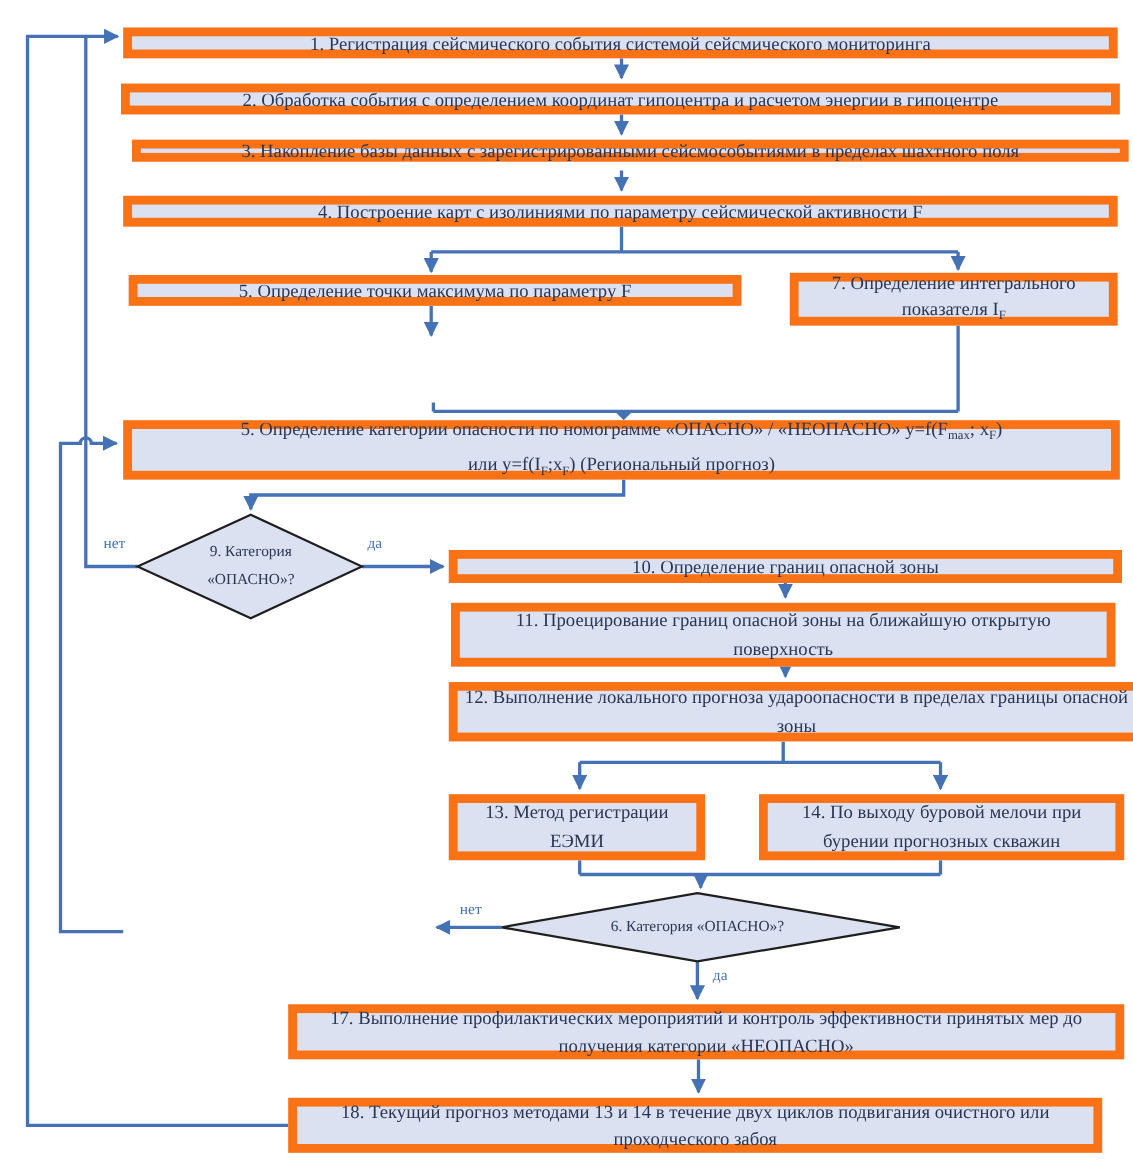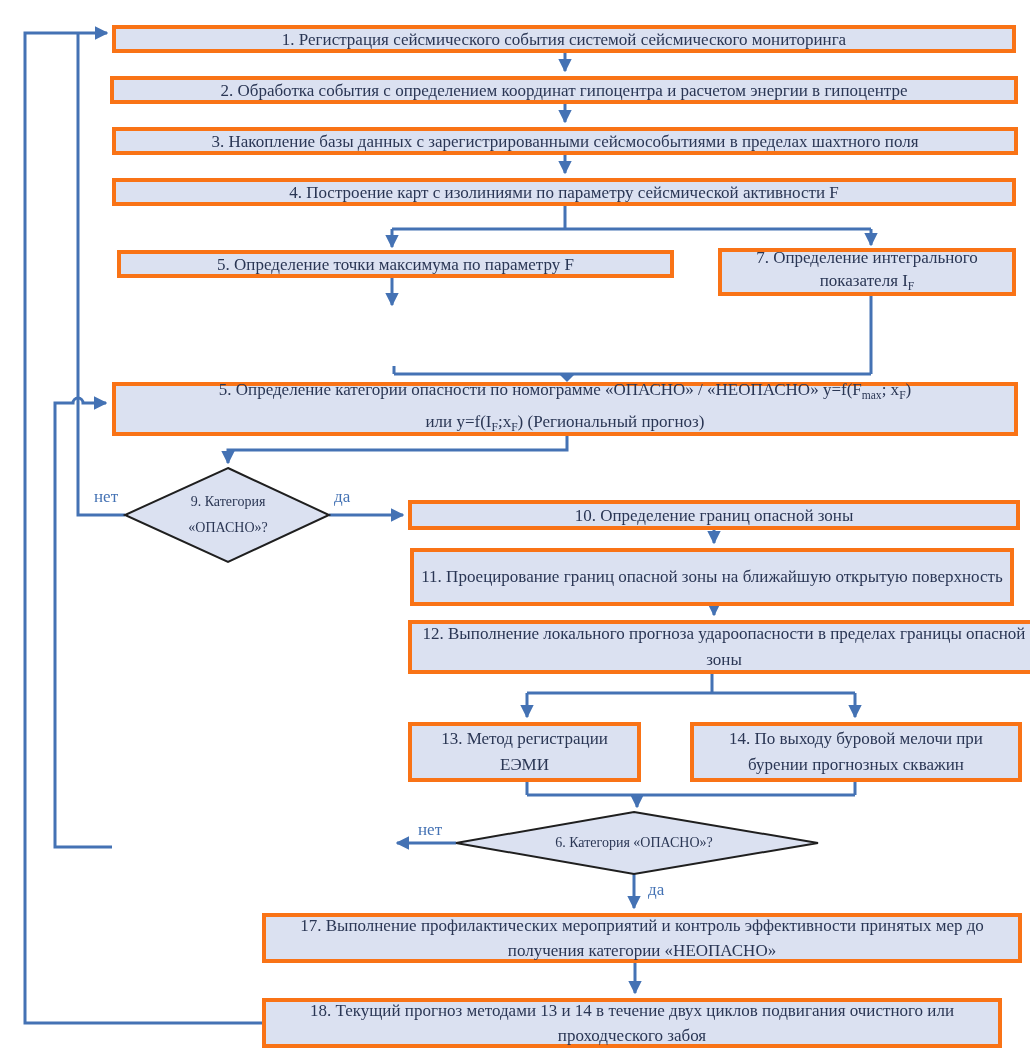--- a/index.html
+++ b/index.html
@@ -8,37 +8,37 @@
     width:1030px;height:1064px;
     background:#ffffff;
     font-family:"Liberation Serif","DejaVu Serif",serif;
     color:#2a3654;
   }
   #wires{position:absolute;left:0;top:0;z-index:0;}
   .node{
     position:absolute;
     box-sizing:border-box;
     background:#dbe1f1;
-    border:4px solid #f97316;
+    border:8px solid #f97316;
     display:flex;align-items:center;justify-content:center;
     text-align:center;
     font-size:17px;line-height:25px;
     z-index:2;
     padding:0 6px;
   }
   .dtext{
     position:absolute;
     display:flex;align-items:center;justify-content:center;
     text-align:center;
     font-size:14px;line-height:26px;
     z-index:3;
   }
   .branch-label{
     position:absolute;
-    font-size:17px;
+    font-size:14px;
     color:#4472b4;
     z-index:3;
   }
   sub{font-size:0.68em;}
 </style>
 </head>
 <body>
 
 <div id="canvas">
 
@@ -94,21 +94,21 @@
     <polygon points="228,468 329,515 228,562 125,515" fill="#dbe1f1" stroke="#1f1f1f" stroke-width="2"></polygon>
     <polygon points="634,812 818,843 634,874 456,843" fill="#dbe1f1" stroke="#1f1f1f" stroke-width="2"></polygon>
   </svg>
 
   <div class="node" style="left:112px;top:25px;width:904px;height:28px">
     <span>1. Регистрация сейсмического события системой сейсмического мониторинга</span>
   </div>
   <div class="node" style="left:110px;top:76px;width:908px;height:28px">
     <span>2. Обработка события с определением координат гипоцентра и расчетом энергии в гипоцентре</span>
   </div>
-  <div class="node" style="left:112px;top:127px;width:906px;height:28px">
+  <div class="node" style="left:120px;top:127px;width:906px;height:20px">
     <span>3. Накопление базы данных с зарегистрированными сейсмособытиями в пределах шахтного поля</span>
   </div>
   <div class="node" style="left:112px;top:178px;width:904px;height:28px">
     <span>4. Построение карт с изолиниями по параметру сейсмической активности F</span>
   </div>
   <div class="node" style="left:117px;top:250px;width:557px;height:28px">
     <span>5. Определение точки максимума по параметру F</span>
   </div>
   <div class="node" style="left:718px;top:248px;width:298px;height:48px;line-height:23px">
     <span>

